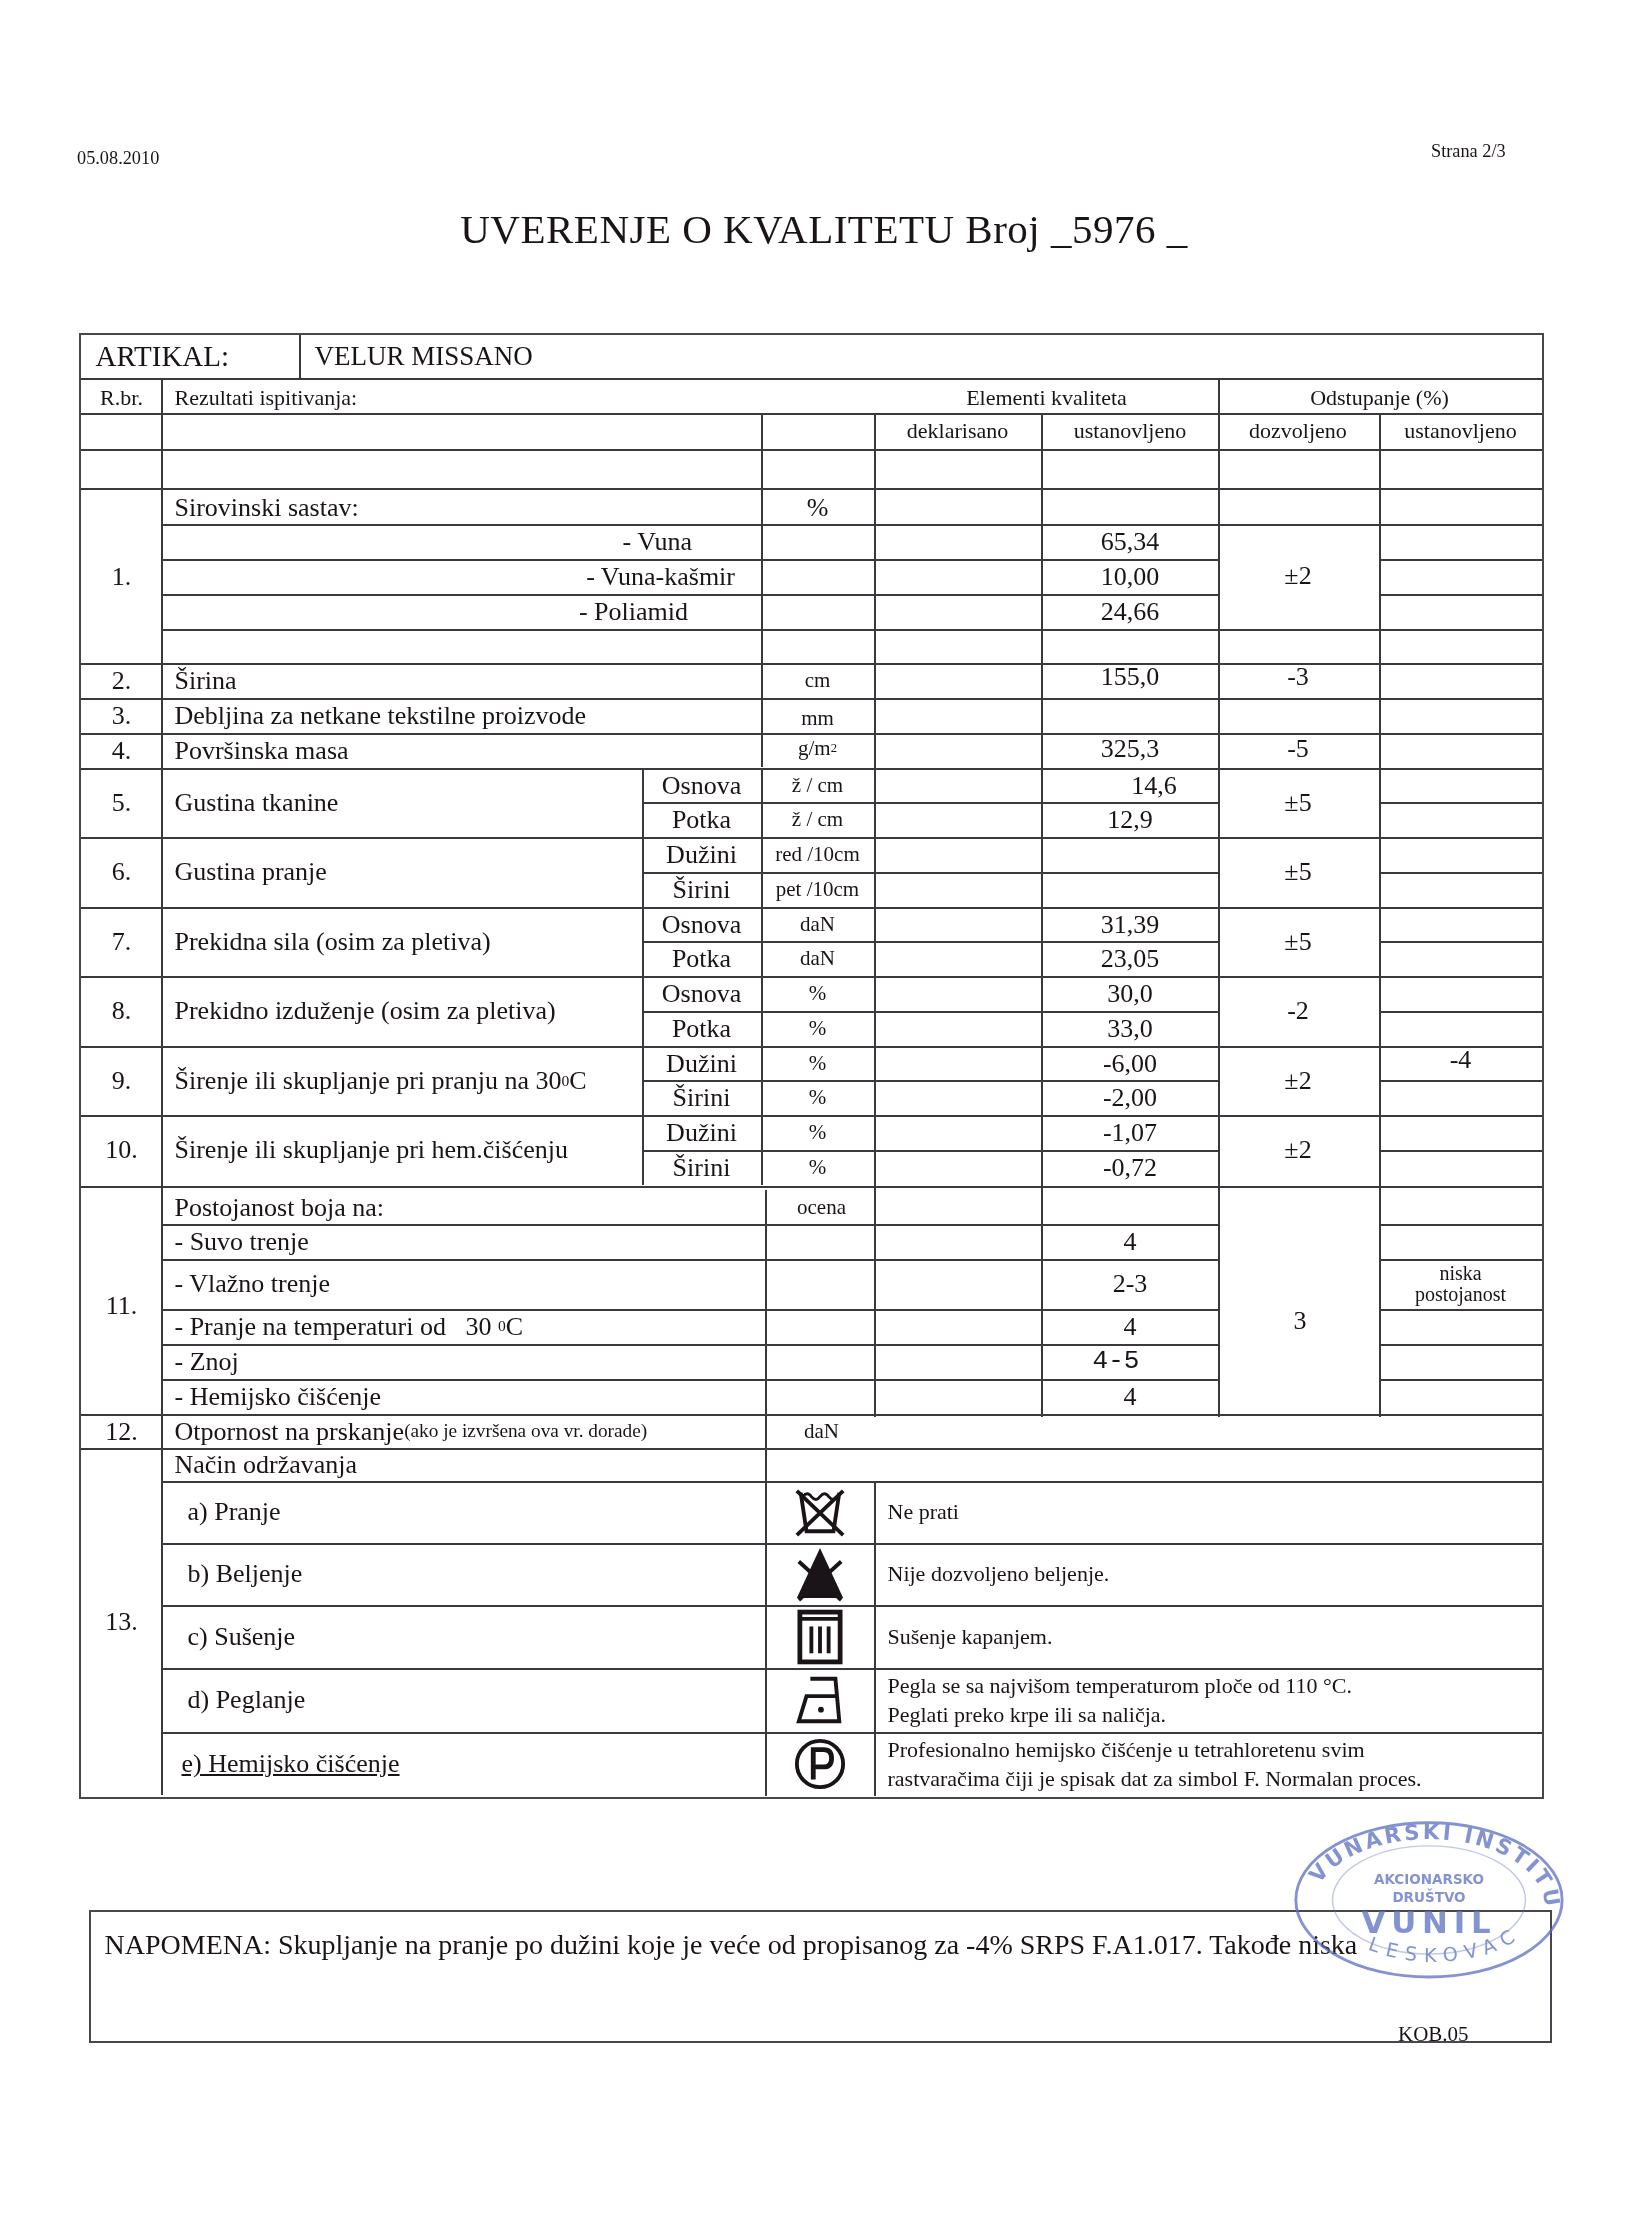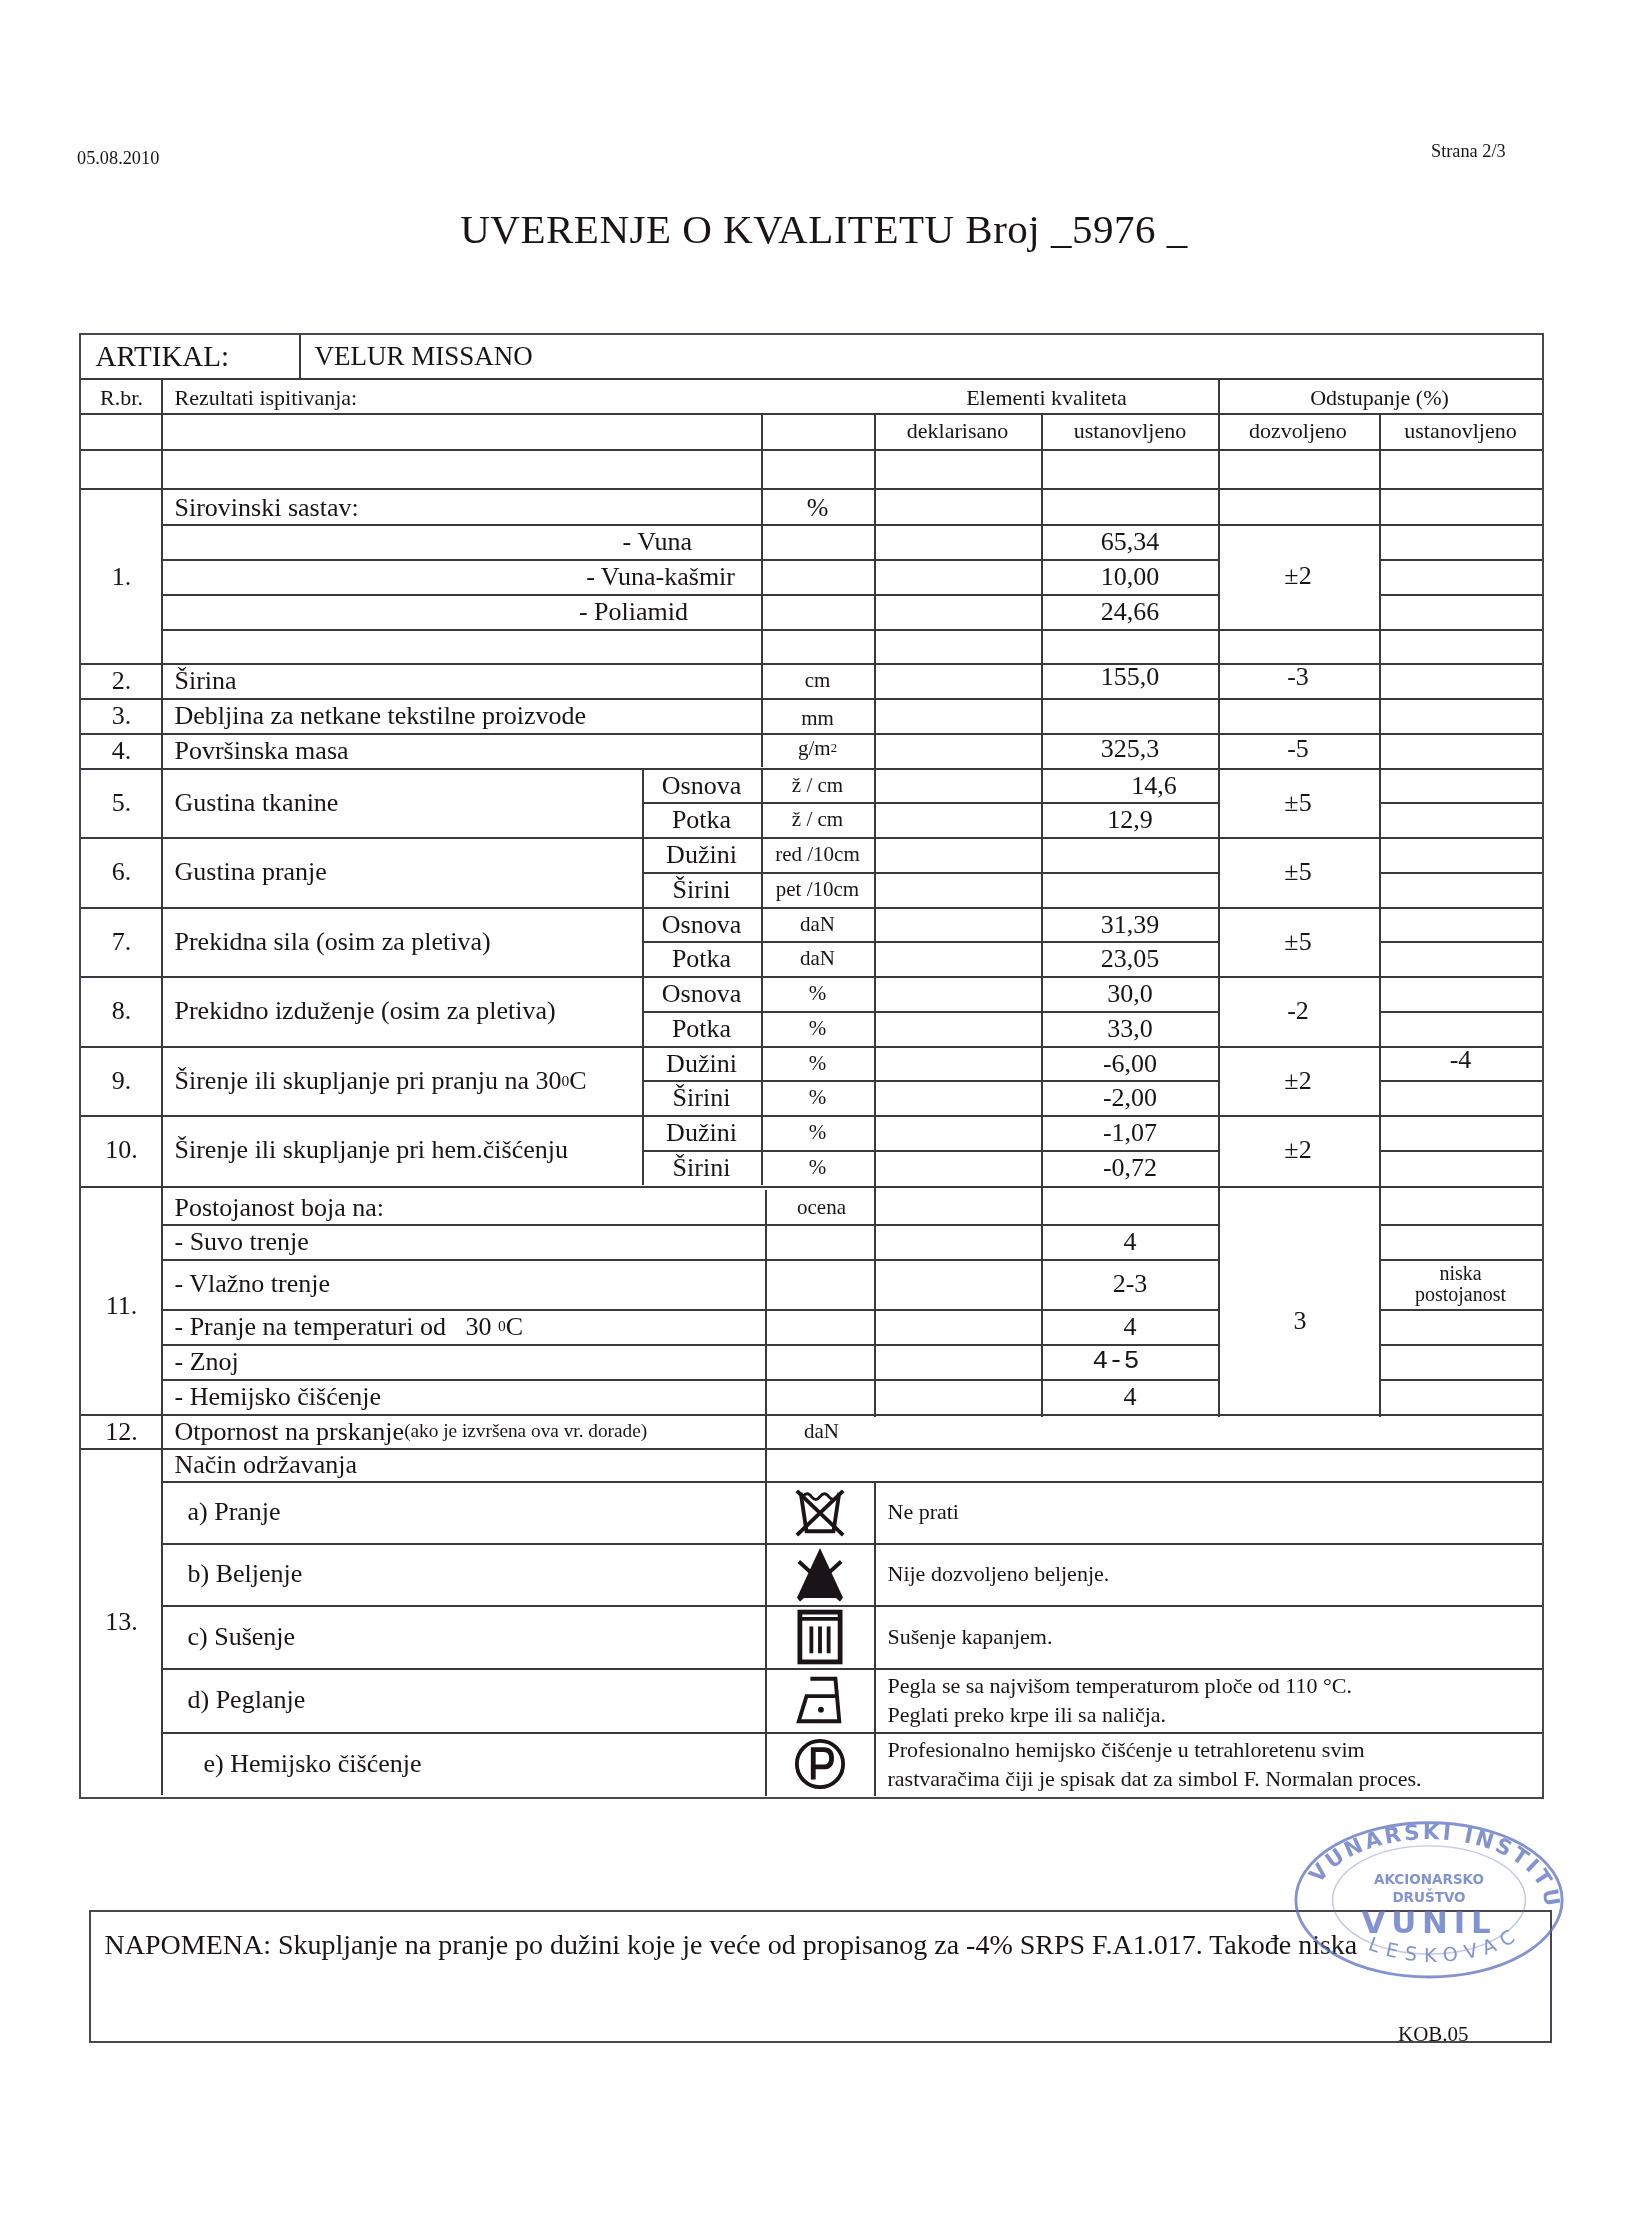--- a/index.html
+++ b/index.html
@@ -287,21 +287,21 @@
     <div class="cell c" style="left: 765px; top: 1668px; width: 109px; height: 64px;">
       <svg width="54" height="54" viewBox="0 0 56 56">
         <path d="M18 6 L44 6 L48 50 L6 50 L14 24 L44 24" fill="none" stroke="#1a1418" stroke-width="4"></path>
         <circle cx="29" cy="38" r="3" fill="#1a1418"></circle>
       </svg>
     </div>
     <div class="cell l small wrap" style="left: 874px; top: 1668px; width: 668px; height: 64px; font-size: 22px; line-height: 29px;">
       <div>Pegla se sa najvišom temperaturom ploče od 110 °C.</div>
       <div>Peglati preko krpe ili sa naličja.</div>
     </div>
-    <div class="cell l" style="left: 190px; top: 1732px; width: 591px; height: 64px;">e) Hemijsko čišćenje</div>
+    <div class="cell l" style="left: 168px; top: 1732px; width: 591px; height: 64px; text-decoration: underline;">e) Hemijsko čišćenje</div>
     <div class="cell c" style="left: 765px; top: 1732px; width: 109px; height: 64px;">
       <svg width="54" height="54" viewBox="0 0 56 56">
         <circle cx="28" cy="28" r="24" fill="none" stroke="#1a1418" stroke-width="4"></circle>
         <path d="M21 44 L21 13 L32 13 Q40 13 40 22 Q40 31 32 31 L21 31" fill="none" stroke="#1a1418" stroke-width="5"></path>
       </svg>
     </div>
     <div class="cell l small wrap" style="left: 874px; top: 1732px; width: 668px; height: 64px; font-size: 22px; line-height: 29px;">
       <div>Profesionalno hemijsko čišćenje u tetrahloretenu svim</div>
       <div>rastvaračima čiji je spisak dat za simbol F. Normalan proces.</div>
     </div>

